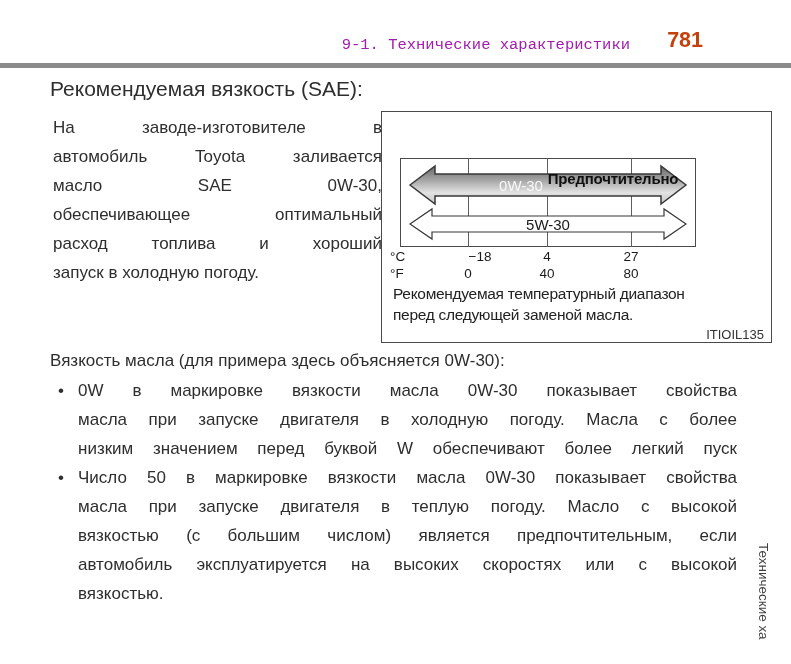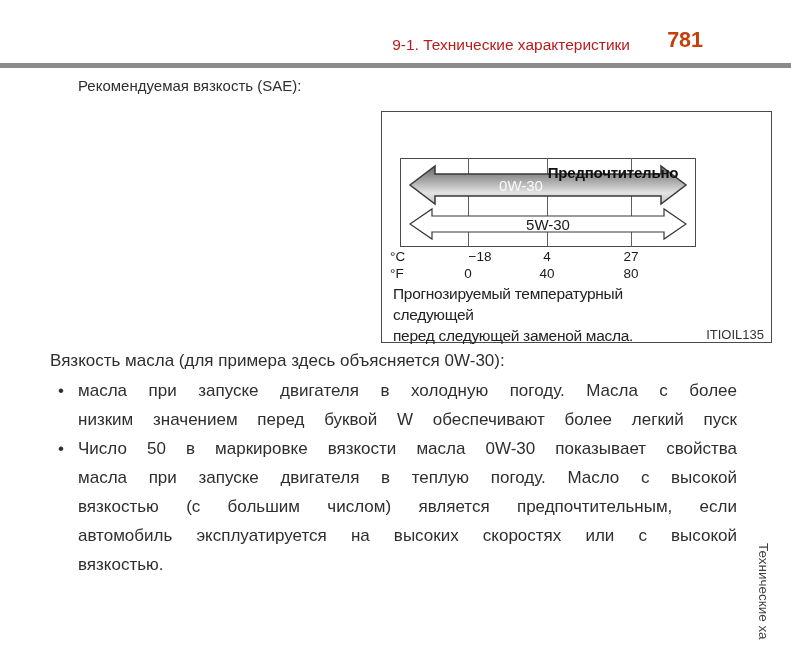--- a/index.html
+++ b/index.html
@@ -12,22 +12,23 @@
     font-family: "Liberation Sans", sans-serif;
     color: #2e2e2e;
     overflow: hidden;
   }
   
   .hdr-section {
     position: absolute;
     top: 36px;
     right: 161px;
     font-size: 15.5px;
-    color: #b91c1c;
-    white-space: nowrap;
+    color: #a21caf;
+    white-space: nowrap;
+    font-family: Liberation Mono, monospace;
   }
   .hdr-pagenum {
     position: absolute;
     top: 28px;
     right: 88px;
     font-size: 21.5px;
     font-weight: bold;
     color: #c2410c;
   }
   .hdr-rule {
@@ -36,23 +37,22 @@
     left: 0;
     width: 791px;
     height: 5px;
     background: #8b8b8b;
   }
   
   .subtitle {
     position: absolute;
     top: 77px;
     left: 50px;
-    font-size: 15px;
-    white-space: nowrap;
-    margin-left: 28px;
+    font-size: 21px;
+    white-space: nowrap;
   }
   .intro {
     position: absolute;
     top: 113px;
     left: 53px;
     width: 329px;
     font-size: 17px;
     line-height: 29px;
   }
   .jline { text-align: justify; text-align-last: justify; }
@@ -68,21 +68,21 @@
     background: #fff;
   }
   .figure svg { position: absolute; top: 46px; left: 18px; display: block; }
   .diag-label {
     position: absolute;
     transform: translate(-50%, -50%);
     font-size: 15px;
     white-space: nowrap;
   }
   .lbl-0w30   { top: 73px; left: 139px; color: #f8f8f8; }
-  .lbl-pref   { top: 60px; left: 231px; font-weight: bold; color: #101010; letter-spacing: -0.2px; }
+  .lbl-pref   { top: 66px; left: 231px; font-weight: bold; color: #101010; letter-spacing: -0.2px; }
   .lbl-5w30   { top: 112px; left: 166px; color: #1a1a1a; }
   .tunit {
     position: absolute;
     left: 8px;
     font-size: 13.5px;
     color: #1a1a1a;
   }
   .tval {
     position: absolute;
     transform: translateX(-50%);
@@ -152,20 +152,28 @@
 <body>
 
 <div class="page">
 
   <div class="hdr-section">9-1. Технические характеристики</div>
   <div class="hdr-pagenum">781</div>
   <div class="hdr-rule"></div>
 
   <div class="subtitle">Рекомендуемая вязкость (SAE):</div>
 
+  <div class="intro">
+    <div class="jline">На заводе-изготовителе в</div>
+    <div class="jline">автомобиль Toyota заливается</div>
+    <div class="jline">масло SAE 0W-30,</div>
+    <div class="jline">обеспечивающее оптимальный</div>
+    <div class="jline">расход топлива и хороший</div>
+    <div class="jlast">запуск в холодную погоду.</div>
+  </div>
 
   <div class="figure">
     <svg width="296" height="89" viewBox="0 0 296 89">
       <defs>
         <linearGradient id="arrowGrad" x1="0" y1="0" x2="0" y2="1">
           <stop offset="0%" stop-color="#666666"></stop>
           <stop offset="38%" stop-color="#a6a6a6"></stop>
           <stop offset="70%" stop-color="#e2e2e2"></stop>
           <stop offset="100%" stop-color="#c7c7c7"></stop>
         </linearGradient>
@@ -188,31 +196,32 @@
     <span class="tval row-c" style="left:98px">−18</span>
     <span class="tval row-c" style="left:165px">4</span>
     <span class="tval row-c" style="left:249px">27</span>
 
     <span class="tunit row-f">°F</span>
     <span class="tval row-f" style="left:86px">0</span>
     <span class="tval row-f" style="left:165px">40</span>
     <span class="tval row-f" style="left:249px">80</span>
 
     <div class="fig-caption">
-      <div>Прогнозируемый температурный следующей</div>
+      <div>Рекомендуемая температурный диапазон</div>
       <div>перед следующей заменой масла.</div>
     </div>
     <div class="fig-code">ITIOIL135</div>
   </div>
 
   <div class="visc-heading">Вязкость масла (для примера здесь объясняется 0W-30):</div>
 
   <div class="bullets">
     <div class="bullet-item">
       <span class="bullet-marker">•</span>
+      <div class="jline">0W в маркировке вязкости масла 0W-30 показывает свойства</div>
       <div class="jline">масла при запуске двигателя в холодную погоду. Масла с более</div>
       <div class="jline">низким значением перед буквой W обеспечивают более легкий пуск</div>
     </div>
     <div class="bullet-item">
       <span class="bullet-marker">•</span>
       <div class="jline">Число 50 в маркировке вязкости масла 0W-30 показывает свойства</div>
       <div class="jline">масла при запуске двигателя в теплую погоду. Масло с высокой</div>
       <div class="jline">вязкостью (с большим числом) является предпочтительным, если</div>
       <div class="jline">автомобиль эксплуатируется на высоких скоростях или с высокой</div>
       <div class="jlast">вязкостью.</div>

